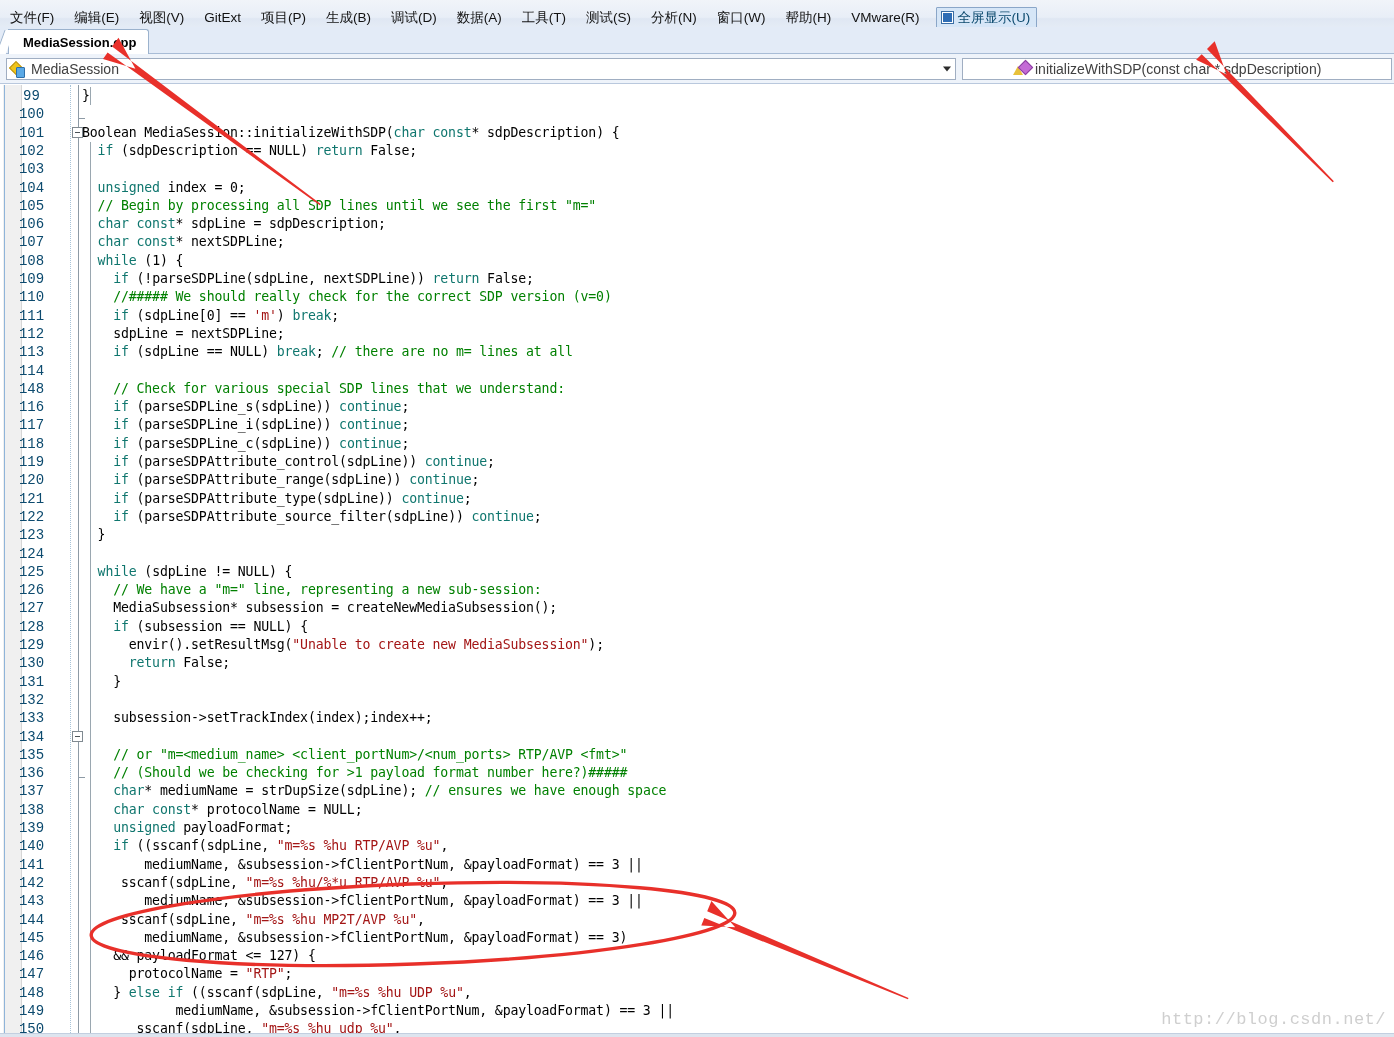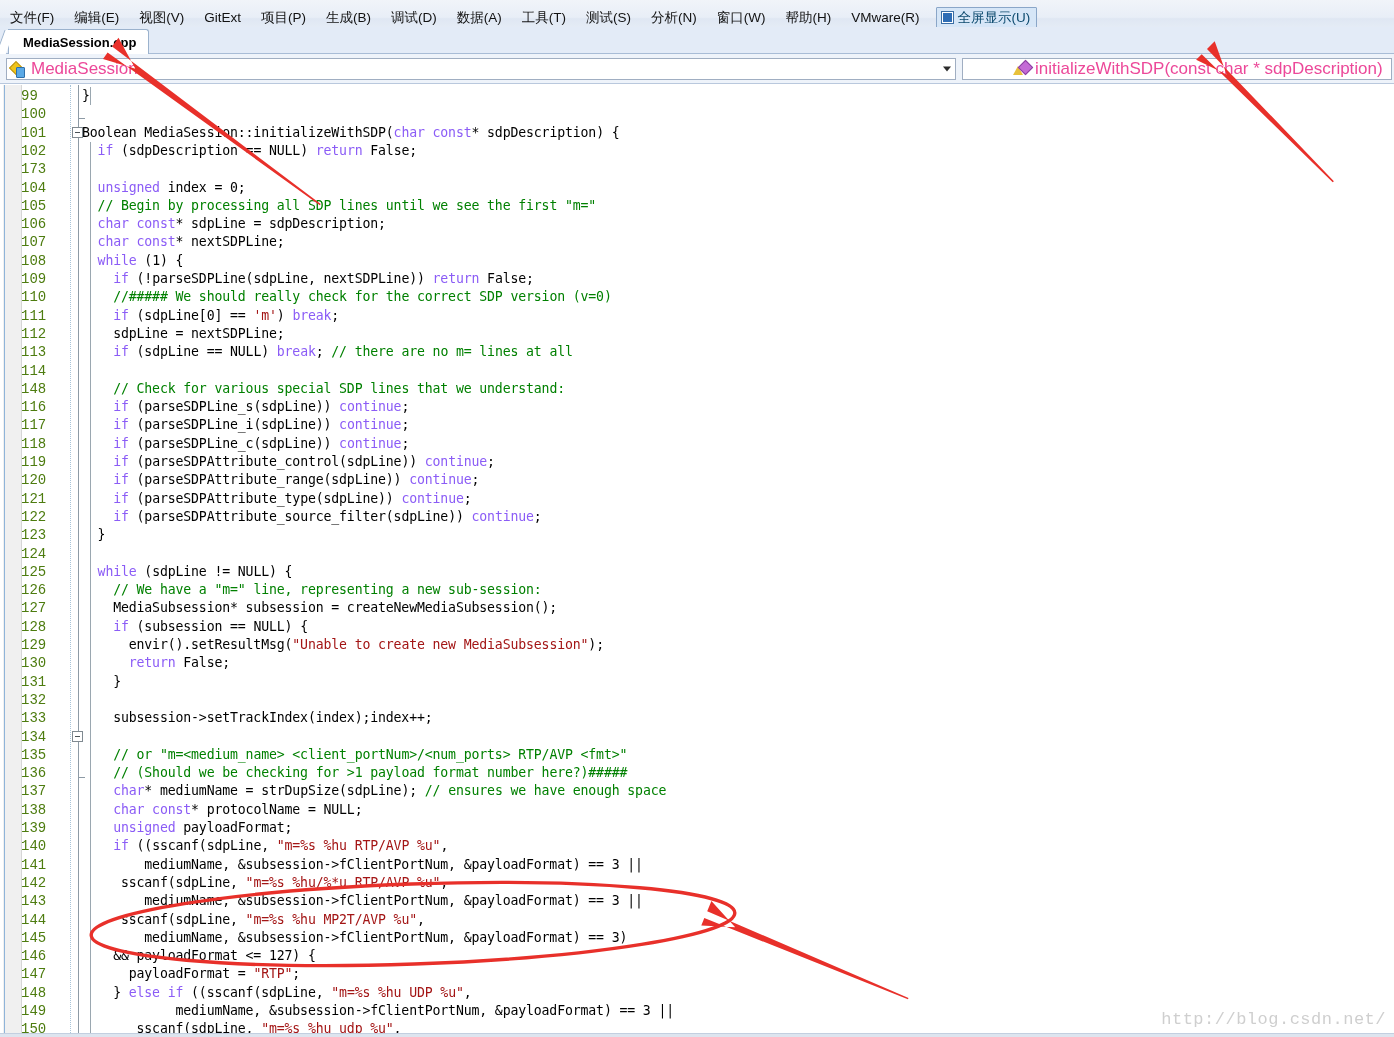--- a/index.html
+++ b/index.html
@@ -75,21 +75,21 @@
     border-bottom:1px solid #b9c8dd;
   }
   .combo{
     height:22px;background:#ffffff;border:1px solid #a0aec2;
     display:flex;align-items:center;box-sizing:border-box;
     position:relative;
   }
   #class-combo{margin-left:6px;width:950px;}
   #member-combo{margin-left:6px;width:430px;padding-left:46px;}
   .combo .ctext{
-    font-size:17px;color:#ec4899;white-space:nowrap;overflow:hidden;
+    font-size:14px;color:#404040;white-space:nowrap;overflow:hidden;
     padding-left:3px;
   }
   .combo-arrow{
     position:absolute;right:4px;top:50%;transform:translateY(-50%);
     width:0;height:0;border-left:4px solid transparent;border-right:4px solid transparent;
     border-top:5px solid #2b2b2b;
   }
   
   .icon-class{
     width:16px;height:16px;margin:0 2px 0 3px;position:relative;flex:0 0 auto;
@@ -141,33 +141,33 @@
   #fold-line{
     position:absolute;left:78px;top:0;width:0;height:952px;
     border-left:1px solid #8d9aa5;
   }
 
   .code-row{
     position:absolute;left:0;height:18.3px;width:1394px;
     white-space:pre;
   }
   .lineno{
-    position:absolute;left:21px;width:45px;text-align:left;
+    position:absolute;left:9px;width:45px;text-align:center;
     font-family:"Liberation Mono","DejaVu Sans Mono",monospace;
-    font-size:14px;color:#4d7c0f;line-height:18.3px;
+    font-size:14px;color:#0c4a6e;line-height:18.3px;
     letter-spacing:0px;
   }
   .codetext{
     position:absolute;left:82px;
     font-family:"DejaVu Sans Mono","Liberation Mono",monospace;
     font-size:13.2px;line-height:18.3px;color:#000000;
     white-space:pre;letter-spacing:-0.15px;
   }
   
-  .kw{color:#8b5cf6;}
+  .kw{color:#0f766e;}
   .cm{color:#008000;}
   .st{color:#a31515;}
   .pl{color:#000000;}
 
   
   .foldbox{
     position:absolute;left:72px;width:11px;height:11px;
     border:1px solid #808a91;background:#ffffff;box-sizing:border-box;
   }
   .foldbox::after{
@@ -241,21 +241,21 @@
 
 <div id="editor">
   <div id="indicator-margin"></div>
   <div id="gutter-sep"></div>
   <div id="fold-line"></div>
   <div id="code-lines">
       <div class="code-row" style="top: 2px;"><div class="lineno">99</div><div class="codetext"><span class="pl">}</span></div></div>
       <div class="code-row" style="top: 20.3px;"><div class="lineno">100</div><div class="codetext"></div></div>
       <div class="code-row" style="top: 38.6px;"><div class="lineno">101</div><div class="codetext"><span class="pl">Boolean MediaSession::initializeWithSDP(</span><span class="kw">char const</span><span class="pl">* sdpDescription) {</span></div></div>
       <div class="code-row" style="top: 56.9px;"><div class="lineno">102</div><div class="codetext"><span class="pl">  </span><span class="kw">if</span><span class="pl"> (sdpDescription == NULL) </span><span class="kw">return</span><span class="pl"> False;</span></div></div>
-      <div class="code-row" style="top: 75.2px;"><div class="lineno">173</div><div class="codetext"></div></div>
+      <div class="code-row" style="top: 75.2px;"><div class="lineno">103</div><div class="codetext"></div></div>
       <div class="code-row" style="top: 93.5px;"><div class="lineno">104</div><div class="codetext"><span class="pl">  </span><span class="kw">unsigned</span><span class="pl"> index = 0;</span></div></div>
       <div class="code-row" style="top: 111.8px;"><div class="lineno">105</div><div class="codetext"><span class="pl">  </span><span class="cm">// Begin by processing all SDP lines until we see the first "m="</span></div></div>
       <div class="code-row" style="top: 130.1px;"><div class="lineno">106</div><div class="codetext"><span class="pl">  </span><span class="kw">char const</span><span class="pl">* sdpLine = sdpDescription;</span></div></div>
       <div class="code-row" style="top: 148.4px;"><div class="lineno">107</div><div class="codetext"><span class="pl">  </span><span class="kw">char const</span><span class="pl">* nextSDPLine;</span></div></div>
       <div class="code-row" style="top: 166.7px;"><div class="lineno">108</div><div class="codetext"><span class="pl">  </span><span class="kw">while</span><span class="pl"> (1) {</span></div></div>
       <div class="code-row" style="top: 185px;"><div class="lineno">109</div><div class="codetext"><span class="pl">    </span><span class="kw">if</span><span class="pl"> (!parseSDPLine(sdpLine, nextSDPLine)) </span><span class="kw">return</span><span class="pl"> False;</span></div></div>
       <div class="code-row" style="top: 203.3px;"><div class="lineno">110</div><div class="codetext"><span class="pl">    </span><span class="cm">//##### We should really check for the correct SDP version (v=0)</span></div></div>
       <div class="code-row" style="top: 221.6px;"><div class="lineno">111</div><div class="codetext"><span class="pl">    </span><span class="kw">if</span><span class="pl"> (sdpLine[0] == </span><span class="st">'m'</span><span class="pl">) </span><span class="kw">break</span><span class="pl">;</span></div></div>
       <div class="code-row" style="top: 239.9px;"><div class="lineno">112</div><div class="codetext"><span class="pl">    sdpLine = nextSDPLine;</span></div></div>
       <div class="code-row" style="top: 258.2px;"><div class="lineno">113</div><div class="codetext"><span class="pl">    </span><span class="kw">if</span><span class="pl"> (sdpLine == NULL) </span><span class="kw">break</span><span class="pl">; </span><span class="cm">// there are no m= lines at all</span></div></div>
@@ -285,21 +285,21 @@
       <div class="code-row" style="top: 697.4px;"><div class="lineno">137</div><div class="codetext"><span class="pl">    </span><span class="kw">char</span><span class="pl">* mediumName = strDupSize(sdpLine); </span><span class="cm">// ensures we have enough space</span></div></div>
       <div class="code-row" style="top: 715.7px;"><div class="lineno">138</div><div class="codetext"><span class="pl">    </span><span class="kw">char const</span><span class="pl">* protocolName = NULL;</span></div></div>
       <div class="code-row" style="top: 734px;"><div class="lineno">139</div><div class="codetext"><span class="pl">    </span><span class="kw">unsigned</span><span class="pl"> payloadFormat;</span></div></div>
       <div class="code-row" style="top: 752.3px;"><div class="lineno">140</div><div class="codetext"><span class="pl">    </span><span class="kw">if</span><span class="pl"> ((sscanf(sdpLine, </span><span class="st">"m=%s %hu RTP/AVP %u"</span><span class="pl">,</span></div></div>
       <div class="code-row" style="top: 770.6px;"><div class="lineno">141</div><div class="codetext"><span class="pl">        mediumName, &amp;subsession-&gt;fClientPortNum, &amp;payloadFormat) == 3 ||</span></div></div>
       <div class="code-row" style="top: 788.9px;"><div class="lineno">142</div><div class="codetext"><span class="pl">     sscanf(sdpLine, </span><span class="st">"m=%s %hu/%*u RTP/AVP %u"</span><span class="pl">,</span></div></div>
       <div class="code-row" style="top: 807.2px;"><div class="lineno">143</div><div class="codetext"><span class="pl">        mediumName, &amp;subsession-&gt;fClientPortNum, &amp;payloadFormat) == 3 ||</span></div></div>
       <div class="code-row" style="top: 825.5px;"><div class="lineno">144</div><div class="codetext"><span class="pl">     sscanf(sdpLine, </span><span class="st">"m=%s %hu MP2T/AVP %u"</span><span class="pl">,</span></div></div>
       <div class="code-row" style="top: 843.8px;"><div class="lineno">145</div><div class="codetext"><span class="pl">        mediumName, &amp;subsession-&gt;fClientPortNum, &amp;payloadFormat) == 3)</span></div></div>
       <div class="code-row" style="top: 862.1px;"><div class="lineno">146</div><div class="codetext"><span class="pl">    &amp;&amp; payloadFormat &lt;= 127) {</span></div></div>
-      <div class="code-row" style="top: 880.4px;"><div class="lineno">147</div><div class="codetext"><span class="pl">      payloadFormat = </span><span class="st">"RTP"</span><span class="pl">;</span></div></div>
+      <div class="code-row" style="top: 880.4px;"><div class="lineno">147</div><div class="codetext"><span class="pl">      protocolName = </span><span class="st">"RTP"</span><span class="pl">;</span></div></div>
       <div class="code-row" style="top: 898.7px;"><div class="lineno">148</div><div class="codetext"><span class="pl">    } </span><span class="kw">else if</span><span class="pl"> ((sscanf(sdpLine, </span><span class="st">"m=%s %hu UDP %u"</span><span class="pl">,</span></div></div>
       <div class="code-row" style="top: 917px;"><div class="lineno">149</div><div class="codetext"><span class="pl">            mediumName, &amp;subsession-&gt;fClientPortNum, &amp;payloadFormat) == 3 ||</span></div></div>
       <div class="code-row" style="top: 935.3px;"><div class="lineno">150</div><div class="codetext"><span class="pl">       sscanf(sdpLine, </span><span class="st">"m=%s %hu udp %u"</span><span class="pl">,</span></div></div>
     </div>
 <div class="foldbox" style="top: 41.6px;"></div>
     <div class="foldbox" style="top: 645.5px;"></div>
     <div class="foldend" style="top: 33.3px;"></div>
     <div class="foldend" style="top: 692.1px;"></div>
     <div class="blockbar" style="left: 90px; top: 2px; height: 18.3px;"></div>
     <div class="blockbar" style="left: 90px; top: 56.9px; height: 915px;"></div>

